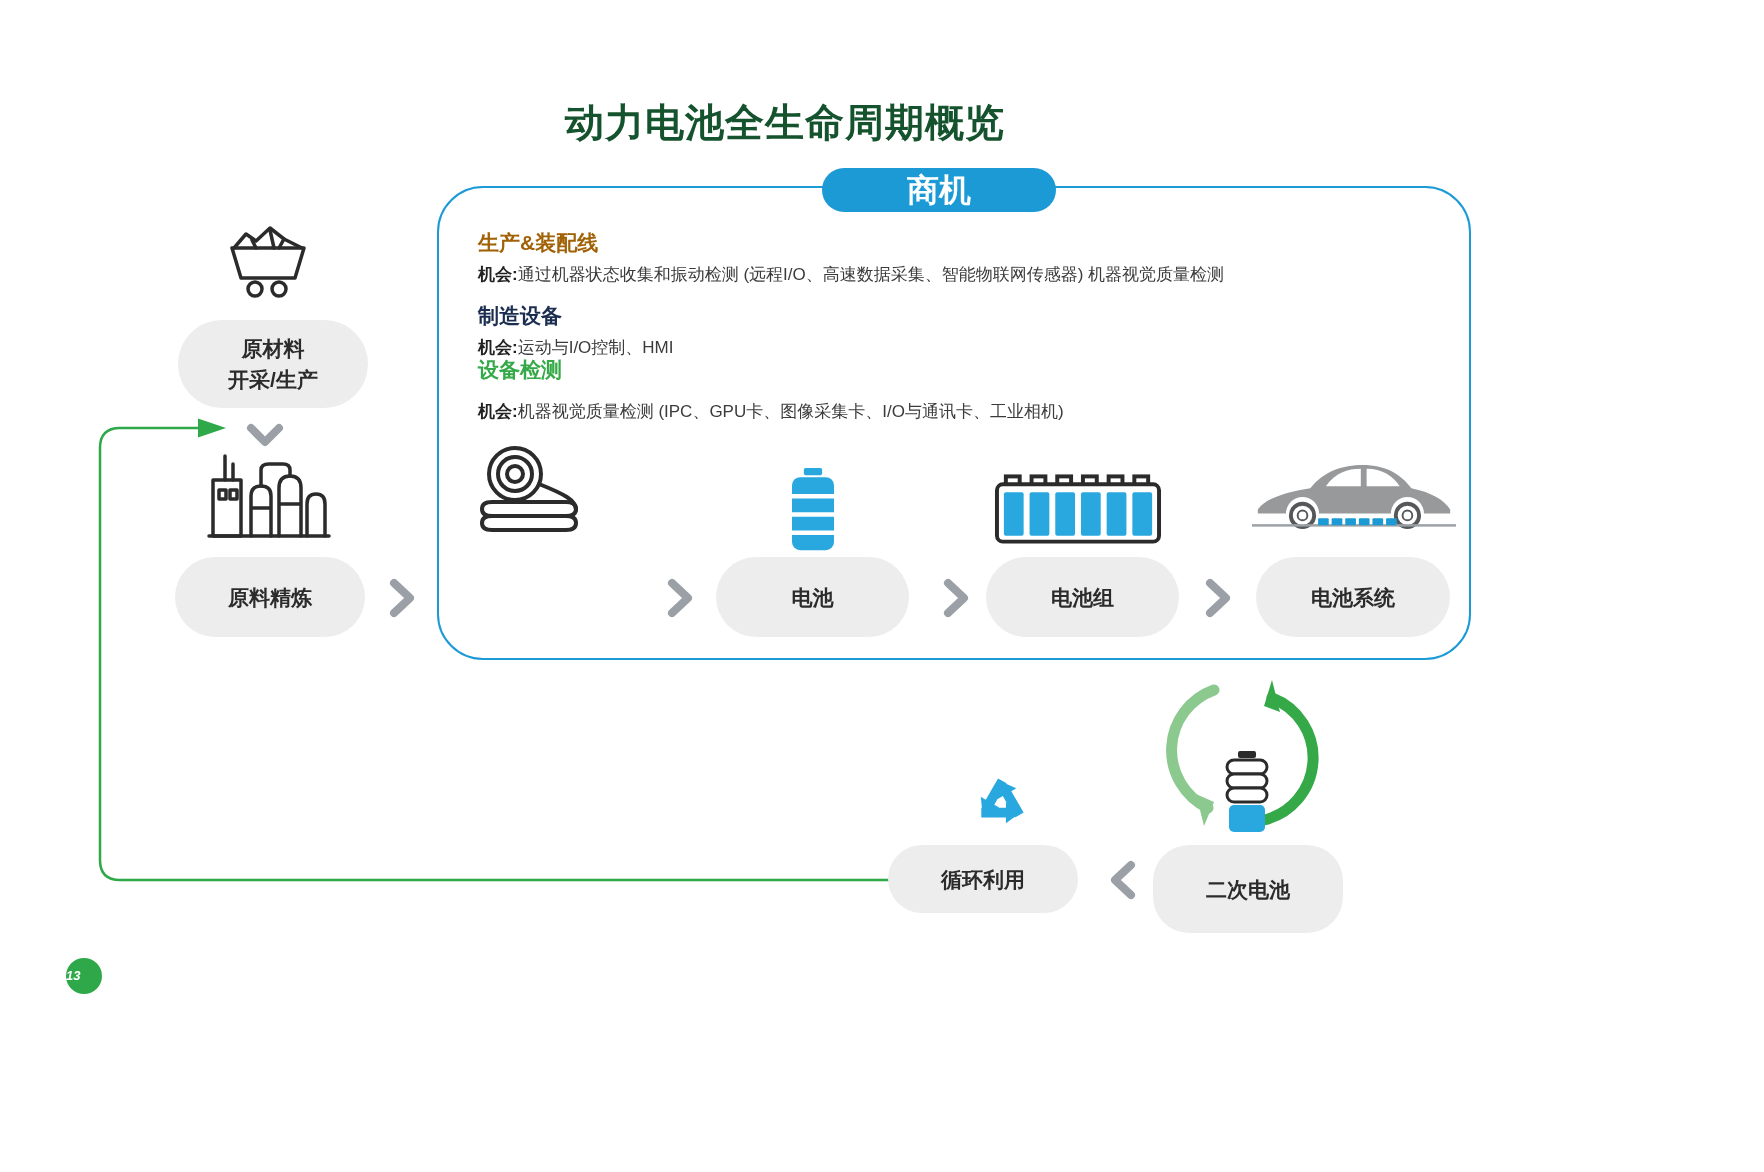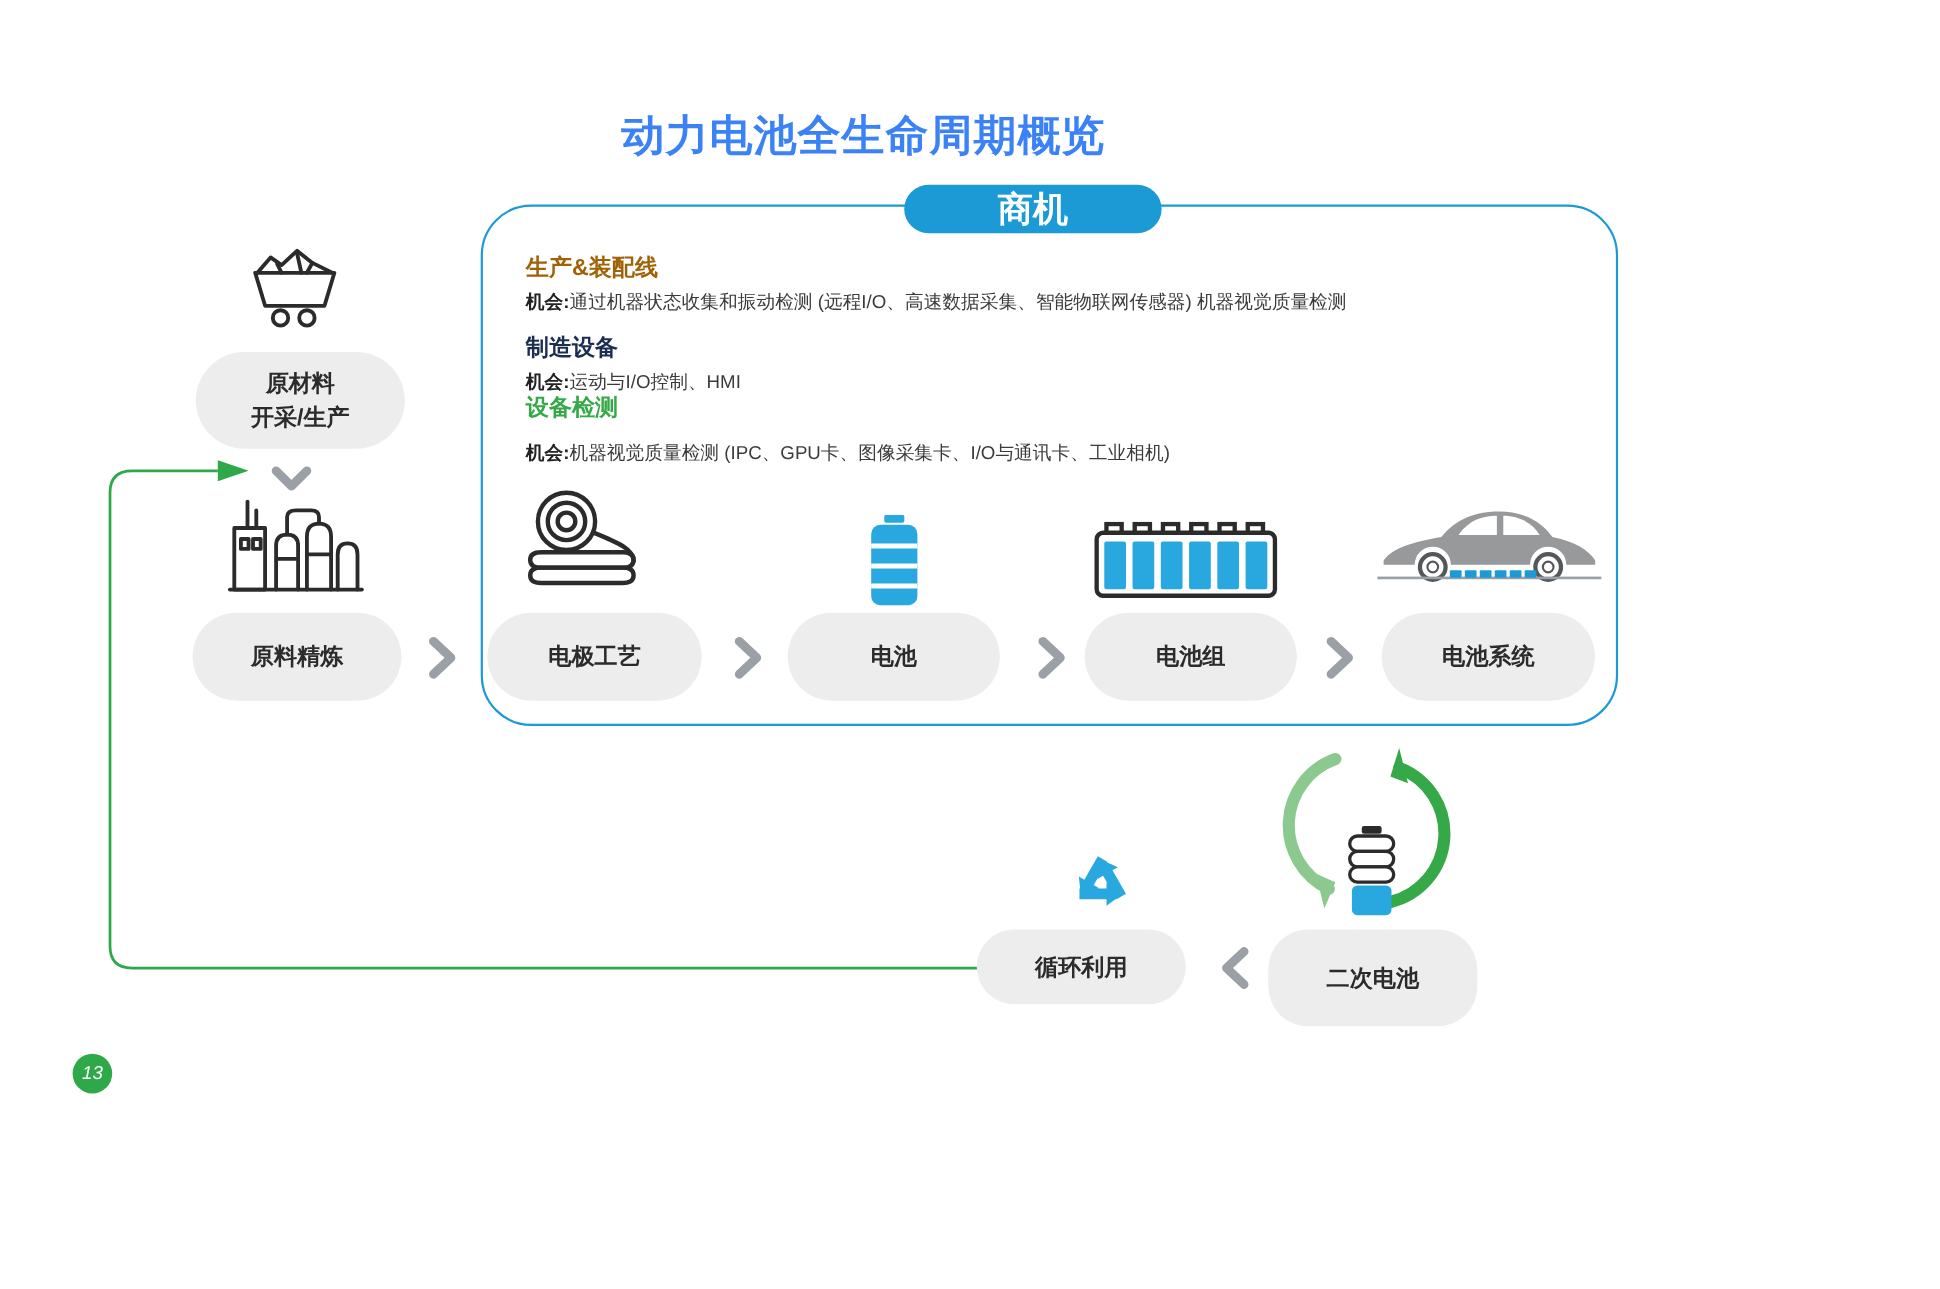--- a/index.html
+++ b/index.html
@@ -1,31 +1,31 @@
 <!DOCTYPE html>
 <html><head>
 <meta charset="utf-8">
 <style>
   html,body{margin:0;padding:0;background:#fff;}
   body{font-family:"Liberation Sans","DejaVu Sans",sans-serif;}
   .canvas{position:relative;width:1764px;height:1172px;background:#fff;overflow:hidden;margin:0 auto;}
   .abs{position:absolute;}
-  .title{font-size:39px;font-weight:700;color:#3b82f6;letter-spacing:1px;text-align:center;}
+  .title{font-size:39px;font-weight:700;color:#14532d;letter-spacing:1px;text-align:center;}
   .opp-box{border:2.5px solid #1b9ad6;border-radius:46px;background:#fff;}
   .tab{background:#1b9ad6;color:#fff;font-size:32px;font-weight:700;text-align:center;line-height:44px;border-radius:22px;z-index:3;}
   .sec-h{font-size:21px;font-weight:700;}
   .sec-h.blue{color:#a16207;}
   .sec-h.navy{color:#1b2d50;}
   .sec-h.green{color:#35a948;}
   .sec-b{font-size:17px;color:#3b3b3b;white-space:nowrap;}
   .sec-b b{color:#222;font-weight:700;}
   .pill{background:#ededed;border-radius:40px;display:flex;flex-direction:column;align-items:center;justify-content:center;
         font-size:21px;font-weight:600;color:#2b2b2b;text-align:center;line-height:31px;}
-  .pagenum{background:#2fa84a;color:#fff;border-radius:50%;font-style:italic;font-weight:400;font-size:17px;
-           text-align:center;line-height:36px;}
+  .pagenum{background:#2fa84a;color:#fff;border-radius:50%;font-style:italic;font-weight:700;font-size:13px;
+           text-align:left;line-height:36px;}
   svg{display:block;}
 </style>
 </head>
 <body>
 
 <div class="canvas">
 
   <div class="abs title" style="left:380px;top:96px;width:810px;">动力电池全生命周期概览</div>
 
   <svg class="abs" style="left:0;top:0;pointer-events:none;" width="1764" height="1172" viewBox="0 0 1764 1172">
@@ -142,23 +142,20 @@
       <rect x="96" y="69" width="11" height="7" rx="1"></rect>
       <rect x="110" y="69" width="11" height="7" rx="1"></rect>
       <rect x="124" y="69" width="11" height="7" rx="1"></rect>
       <rect x="138" y="69" width="11" height="7" rx="1"></rect>
     </g>
   </svg>
 
   <div class="abs pill" style="left:175px;top:557px;width:190px;height:80px;">
     <span>原料精炼</span>
   </div>
-  <div class="abs pill" style="left:443px;top:557px;width:195px;height:80px;">
-    <span>电极工艺</span>
-  </div>
   <div class="abs pill" style="left:716px;top:557px;width:193px;height:80px;">
     <span>电池</span>
   </div>
   <div class="abs pill" style="left:986px;top:557px;width:193px;height:80px;">
     <span>电池组</span>
   </div>
   <div class="abs pill" style="left:1256px;top:557px;width:194px;height:80px;">
     <span>电池系统</span>
   </div>
 

